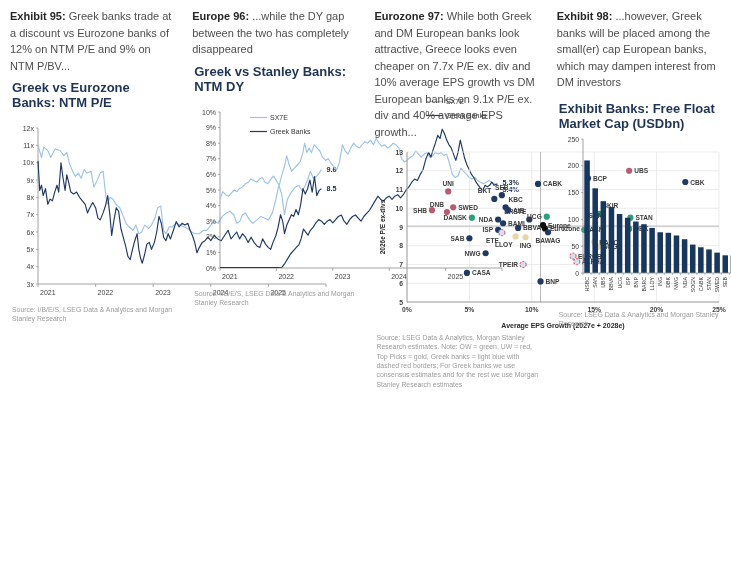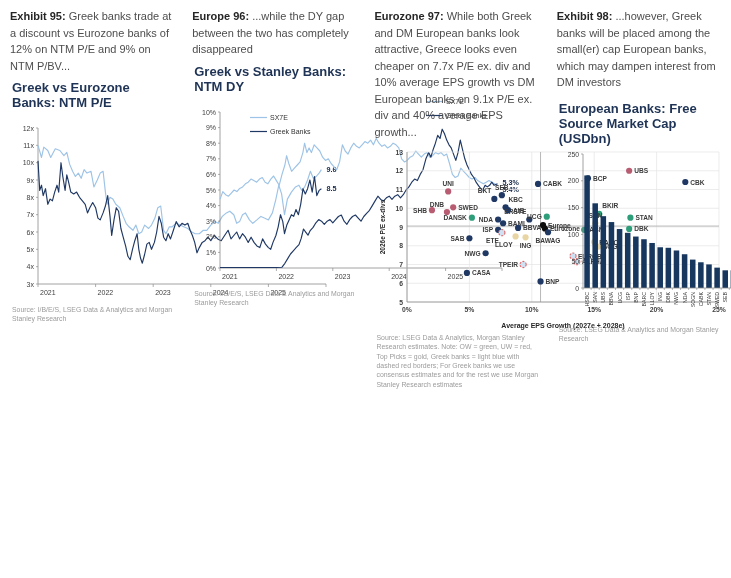--- a/index.html
+++ b/index.html
@@ -237,21 +237,21 @@
         <circle cx="219.2" cy="96.00000000000001" r="3.1" fill="#E8D5A3"></circle>
         <text x="224.2" y="98.50000000000001" font-size="6.6" fill="#3c3c3c" text-anchor="start" font-weight="bold" transform="">BARC</text>
         <circle cx="222.944" cy="100.6875" r="3.1" fill="#E8D5A3"></circle>
         <text x="227.944" y="103.1875" font-size="6.6" fill="#3c3c3c" text-anchor="start" font-weight="bold" transform="">SOGN</text>
       </svg>
     <p class="source">Source: LSEG Data &amp; Analytics, Morgan Stanley Research estimates. Note: OW = green, UW = red, Top Picks = gold, Greek banks = light blue with dashed red borders; For Greek banks we use consensus estimates and for the rest we use Morgan Stanley Research estimates</p>
   </section>
 
   <section class="quad">
     <p class="heading"><b>Exhibit 98:</b> <span>...however, Greek banks will be placed among the small(er) cap European banks, which may dampen interest from DM investors</span></p>
-    <h4 class="ctitle" style="margin-top:10px;">European Banks: Free Source Market Cap (USDbn)</h4>
+    <h4 class="ctitle" style="margin-top:10px;">Exhibit Banks: Free Float Market Cap (USDbn)</h4>
     <svg class="chart" width="346" height="176">
         <text x="22" y="142.5" font-size="6.8" fill="#404040" text-anchor="end" font-weight="normal" transform="">0</text>
         <line x1="24" y1="140" x2="26" y2="140" stroke="#8C8C8C" stroke-width="0.7"></line>
         <text x="22" y="115.7" font-size="6.8" fill="#404040" text-anchor="end" font-weight="normal" transform="">50</text>
         <line x1="24" y1="113.2" x2="26" y2="113.2" stroke="#8C8C8C" stroke-width="0.7"></line>
         <text x="22" y="88.9" font-size="6.8" fill="#404040" text-anchor="end" font-weight="normal" transform="">100</text>
         <line x1="24" y1="86.4" x2="26" y2="86.4" stroke="#8C8C8C" stroke-width="0.7"></line>
         <text x="22" y="62.10000000000001" font-size="6.8" fill="#404040" text-anchor="end" font-weight="normal" transform="">150</text>
         <line x1="24" y1="59.60000000000001" x2="26" y2="59.60000000000001" stroke="#8C8C8C" stroke-width="0.7"></line>
         <text x="22" y="35.3" font-size="6.8" fill="#404040" text-anchor="end" font-weight="normal" transform="">200</text>

